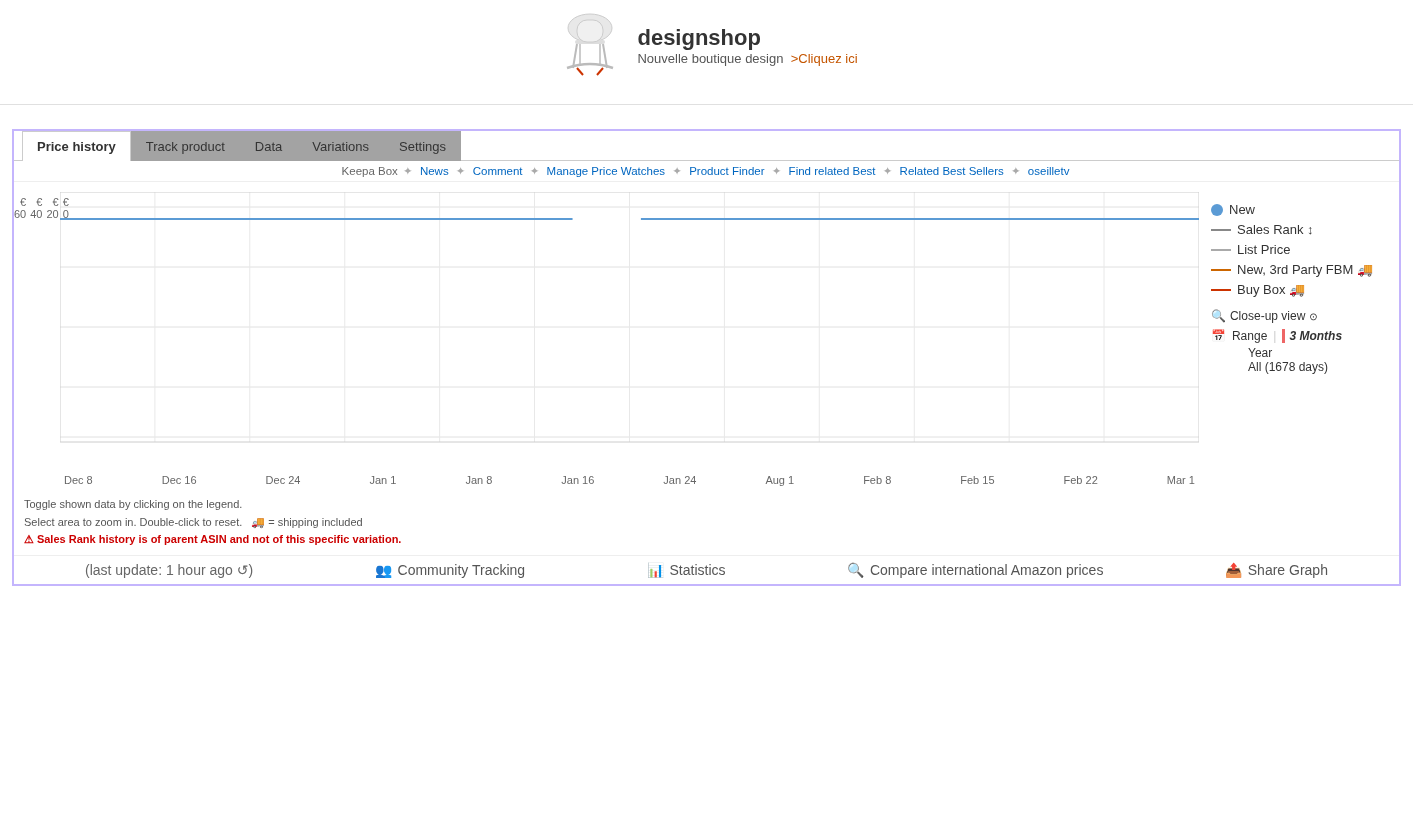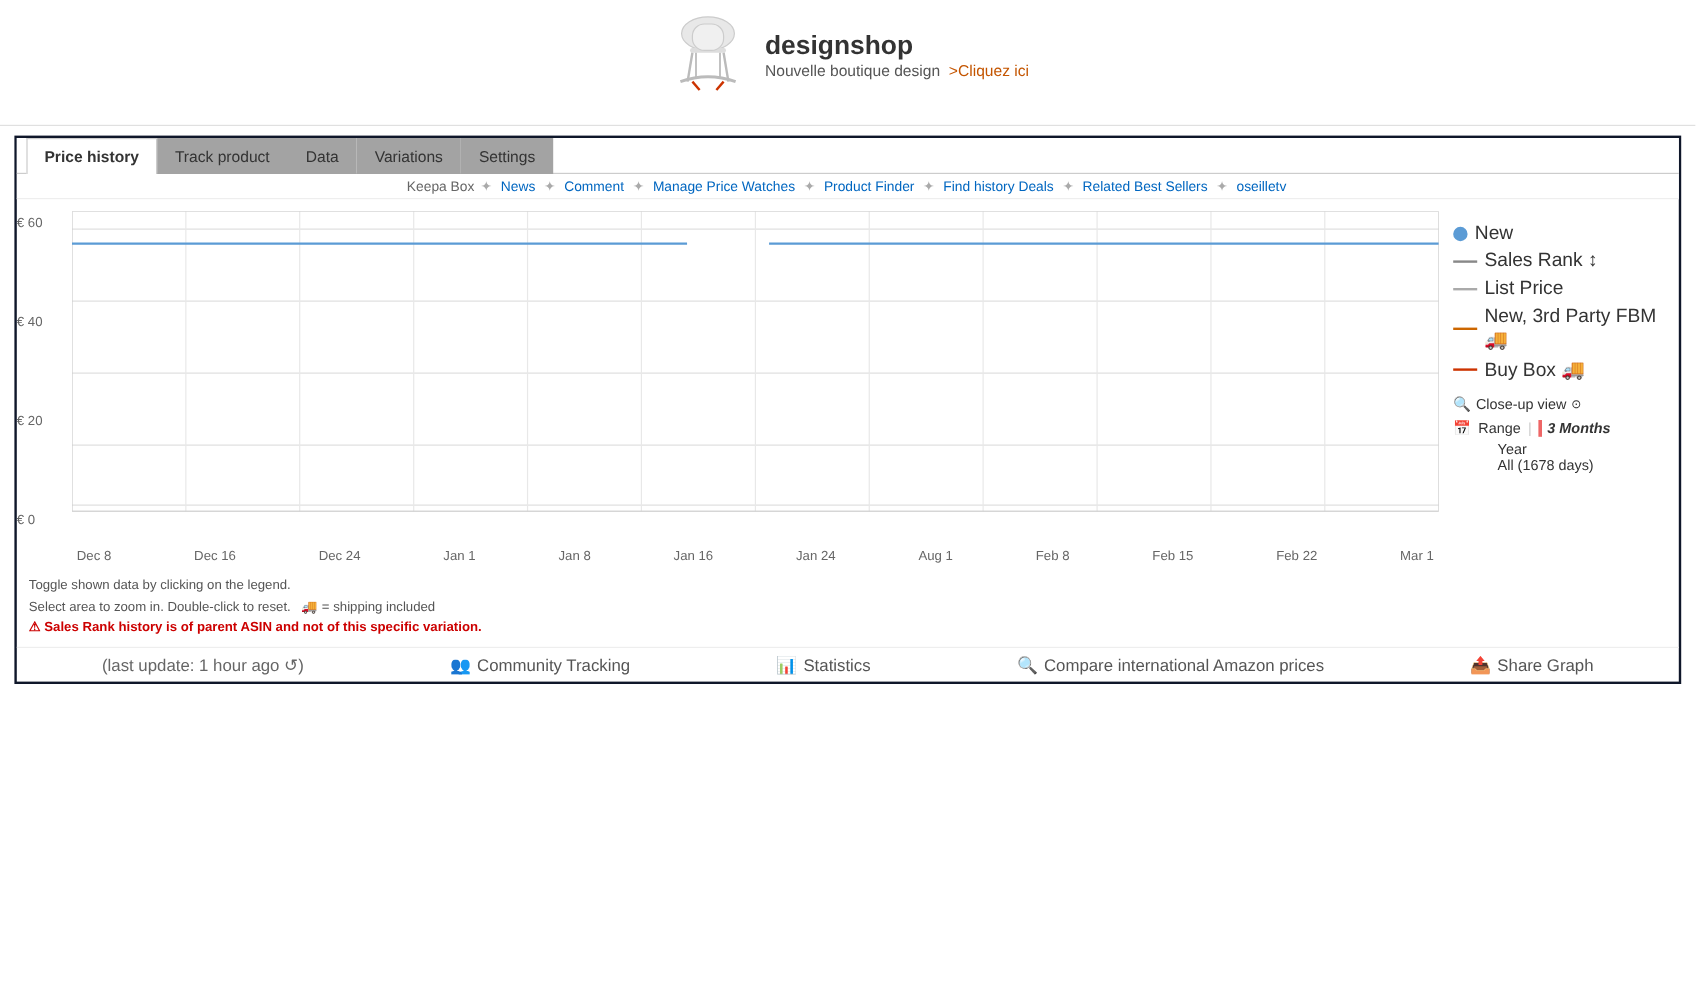--- a/index.html
+++ b/index.html
@@ -8,21 +8,21 @@
       background: #fff;
       font-size: 13px;
       color: #333;
     }
 
     
     .top-section {
       display: flex;
       flex-direction: column;
       align-items: center;
-      padding: 10px 0 0 0;
+      padding: 10px 0 16px 0;
       background: #fff;
     }
 
     .shop-banner {
       display: flex;
       align-items: center;
       gap: 12px;
       margin-bottom: 16px;
     }
 
@@ -90,21 +90,21 @@
       border-radius: 4px;
       display: flex;
       align-items: center;
       justify-content: center;
       color: #fff;
       font-size: 28px;
     }
 
     
     .keepa-widget {
-      border: 2px solid #0f172a;
+      border: 2px solid #c4b5fd;
       margin: 0 12px 0 12px;
       background: #fff;
       width: calc(100% - 24px);
     }
 
     
     .tabs-row {
       display: flex;
       align-items: flex-end;
       border-bottom: 1px solid #ccc;
@@ -174,21 +174,21 @@
       padding: 10px 12px;
       font-size: 12px;
       flex-shrink: 0;
     }
 
     .legend-item {
       display: flex;
       align-items: center;
       gap: 6px;
       margin-bottom: 5px;
-      font-size: 16px;
+      font-size: 13px;
       color: #333;
     }
 
     .legend-dot {
       width: 12px;
       height: 12px;
       border-radius: 50%;
       flex-shrink: 0;
     }
 
@@ -270,26 +270,26 @@
       color: #555;
     }
 
     .y-axis-labels {
       position: absolute;
       left: 0;
       top: 0;
       height: 100%;
       width: 46px;
       display: flex;
-      flex-direction: column;
+      flex-direction: row;
       justify-content: space-between;
       padding: 4px 0 16px 0;
       font-size: 11px;
       color: #666;
-      text-align: left;
+      text-align: right;
     }
 
     .y-label {
       padding-right: 4px;
     }
   </style>
 </head>
 <body>
 
 <div class="top-section">
@@ -339,21 +339,21 @@
     <span>Keepa Box</span>
     <span class="separator">✦</span>
     <a>News</a>
     <span class="separator">✦</span>
     <a>Comment</a>
     <span class="separator">✦</span>
     <a>Manage Price Watches</a>
     <span class="separator">✦</span>
     <a>Product Finder</a>
     <span class="separator">✦</span>
-    <a>Find history Deals</a>
+    <a>Find related Best</a>
     <span class="separator">✦</span>
     <a>Related Best Sellers</a>
     <span class="separator">✦</span>
     <a>oseilletv</a>
   </div>
 
   <div class="chart-container">
     <div class="chart-main">
       <div class="chart-svg-wrap">
         

